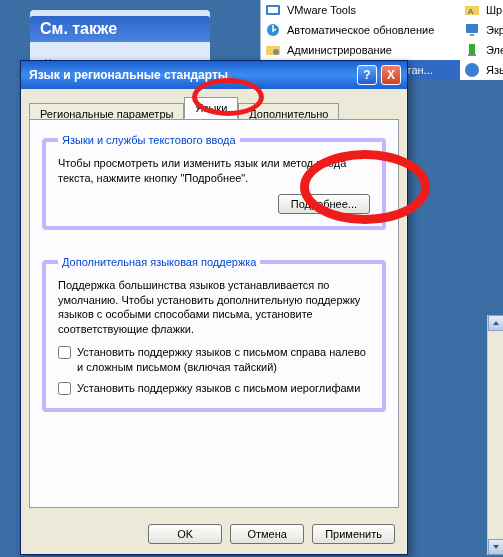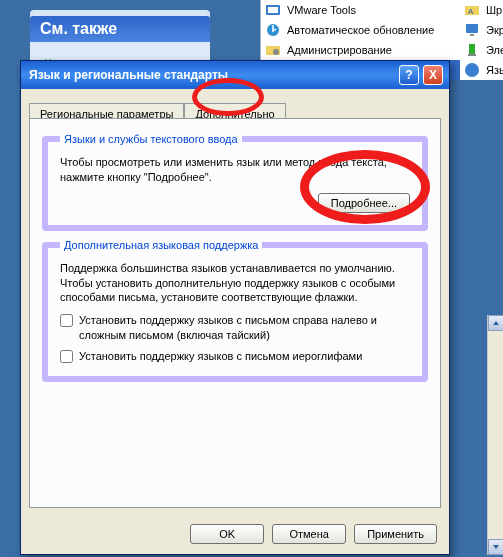--- a/index.html
+++ b/index.html
@@ -61,21 +61,21 @@
   overflow: hidden;
 }
 .cpl-icon { width:16px; height:16px; flex-shrink:0; }
 .cpl-select { background: #316ac5; color:#fff; }
 
 
 .dialog {
   position: absolute;
   left: 20px;
   top: 60px;
-  width: 430px;
+  width: 388px;
   height: 495px;
   background: #ece9d8;
   border: 1px solid #0a246a;
   box-shadow: 3px 3px 8px rgba(0,0,0,0.4);
   display: flex;
   flex-direction: column;
 }
 .titlebar {
   height: 28px;
   background: linear-gradient(180deg, #1b5fd0 0%, #3c8cf0 50%, #1b5fd0 100%);
@@ -130,23 +130,23 @@
   margin: 0 8px 8px 8px;
   border: 1px solid #919b9c;
   background: #fcfcfe;
   flex: 1;
   padding: 14px 12px;
   position: relative;
 }
 
 
 fieldset {
-  border: 6px solid #c4b5fd;
+  border: 4px solid #c4b5fd;
   border-radius: 4px;
-  margin-bottom: 8px;
+  margin-bottom: 26px;
   padding: 10px 12px 12px 12px;
 }
 legend {
   color: #0046d5;
   font-size: 11px;
   padding: 0 4px;
 }
 .desc { color:#000; line-height: 1.35; margin-bottom: 8px; }
 .btn {
   background: linear-gradient(180deg, #fefefe, #e4e4de);
@@ -284,20 +284,21 @@
     <div class="titlebtn">
         <span>?</span>
       </div>
     <div class="titlebtn close">
         <span>X</span>
       </div>
   </div>
 
   <div class="tabbar">
     <div class="tab">Региональные параметры</div>
+    <div class="tab active">Языки</div>
     <div class="tab">Дополнительно</div>
   </div>
 
   <div class="tabbody">
 
     <fieldset>
       <legend>Языки и службы текстового ввода</legend>
       <div class="desc">Чтобы просмотреть или изменить язык или метод ввода текста, нажмите кнопку "Подробнее".</div>
       <div class="btn-row-right">
         <button class="btn">Подробнее...</button>

